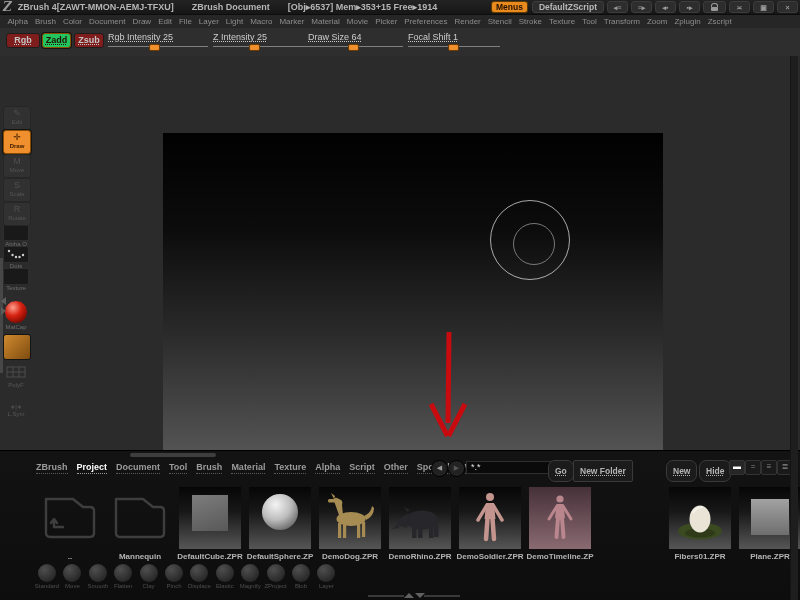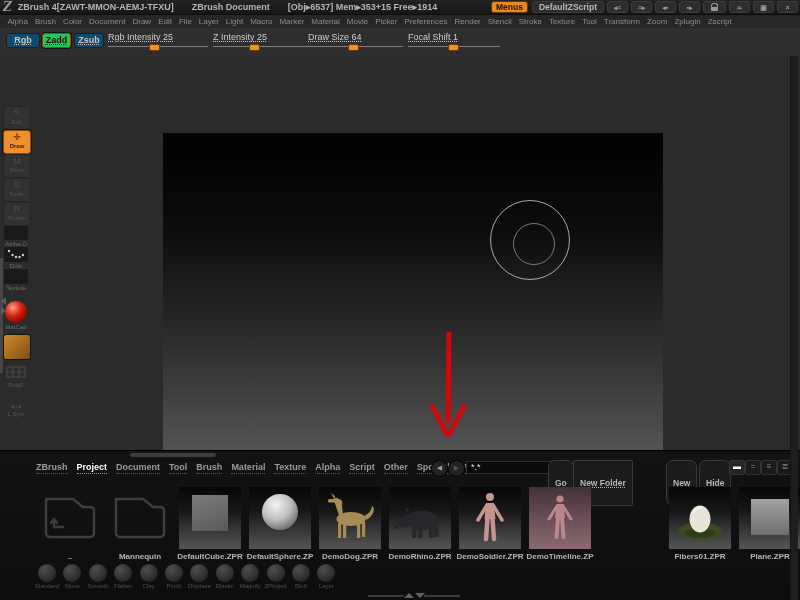--- a/index.html
+++ b/index.html
@@ -22,21 +22,21 @@
   .lockbtn{flex-direction:column;padding:0 4px;}
   .lk-sh{width:5px;height:3px;border:1px solid #999;border-bottom:none;border-radius:3px 3px 0 0;}
   .lk-bd{width:7px;height:4px;background:#999;border-radius:1px;}
   
   #menubar{position:absolute;top:15px;left:0;width:800px;height:13px;background:#262626;
     display:flex;align-items:center;padding-left:4px;z-index:30;}
   .menu-item{font-size:8px;color:#8e8e8e;padding:0 3.5px;white-space:nowrap;}
   
   #shelf{position:absolute;top:28px;left:0;width:800px;height:28px;background:#2e2e2e;z-index:29;}
   .shelf-btn{position:absolute;top:5px;height:13px;line-height:13px;text-align:center;
-    font-size:9px;font-weight:bold;color:#c6c6c6;background:#0c4a6e;border:1px solid #1d1d1d;
+    font-size:9px;font-weight:bold;color:#c6c6c6;background:#7f1d1d;border:1px solid #1d1d1d;
     border-radius:3px;text-decoration:underline dotted;}
   #btn-rgb{left:6px;width:32px;}
   #btn-zadd{left:42px;width:27px;background:#22c55e;color:#221000;border-color:#8a4d00;
     box-shadow:0 0 0 1px #141414;}
   #btn-zsub{left:74px;width:28px;}
   .slider{position:absolute;top:4px;height:20px;}
   .slab{font-size:9px;font-weight:normal;color:#cdcdcd;white-space:nowrap;
     text-decoration:underline dotted;line-height:11px;}
   .strack{position:absolute;left:0;right:0;top:14px;height:1px;background:#7f7f7f;}
   .shandle{position:absolute;top:12px;width:9px;height:5px;background:#ef8f2e;
@@ -79,21 +79,21 @@
     border-bottom:1px dotted #5a5a5a;white-space:nowrap;}
   .tab.active{color:#fff;border-bottom-color:#9a9a9a;}
   .navbtn{position:absolute;top:9px;width:15px;height:15px;border-radius:50%;background:#222;
     border:1px solid #000;color:#9a9a9a;font-size:7px;line-height:14px;text-align:center;}
   #nav-left{left:431px;}
   #nav-right{left:448px;color:#555;}
   .finput{position:absolute;left:466px;top:10px;width:78px;height:11px;background:#0a0a0a;
     border:1px solid #2e2e2e;color:#e2e2e2;font-size:9px;line-height:11px;padding:0 4px;}
   .pill{position:absolute;top:9px;height:12px;line-height:12px;background:#1b1b1b;
     border:1px solid #3a3a3a;border-radius:7px;color:#b5b5b5;font-size:8.5px;font-weight:bold;
-    padding:16px 6px;text-decoration:underline dotted;text-align:center;}
+    padding:4px 6px;text-decoration:underline dotted;text-align:center;}
   #btn-go{left:548px;}
   #btn-newfolder{left:573px;border-radius:2px;}
   #btn-new{left:666px;}
   #btn-hide{left:699px;}
   .vbtn{position:absolute;top:9px;width:14px;height:13px;background:#1a1a1a;border:1px solid #333;
     border-radius:2px;color:#8a8a8a;font-size:8px;line-height:12px;text-align:center;}
   .vbtn.active{color:#fff;background:#262626;}
   
   .titem{position:absolute;top:36px;width:70px;text-align:center;}
   .th{width:62px;height:62px;margin:0 auto;position:relative;overflow:hidden;

